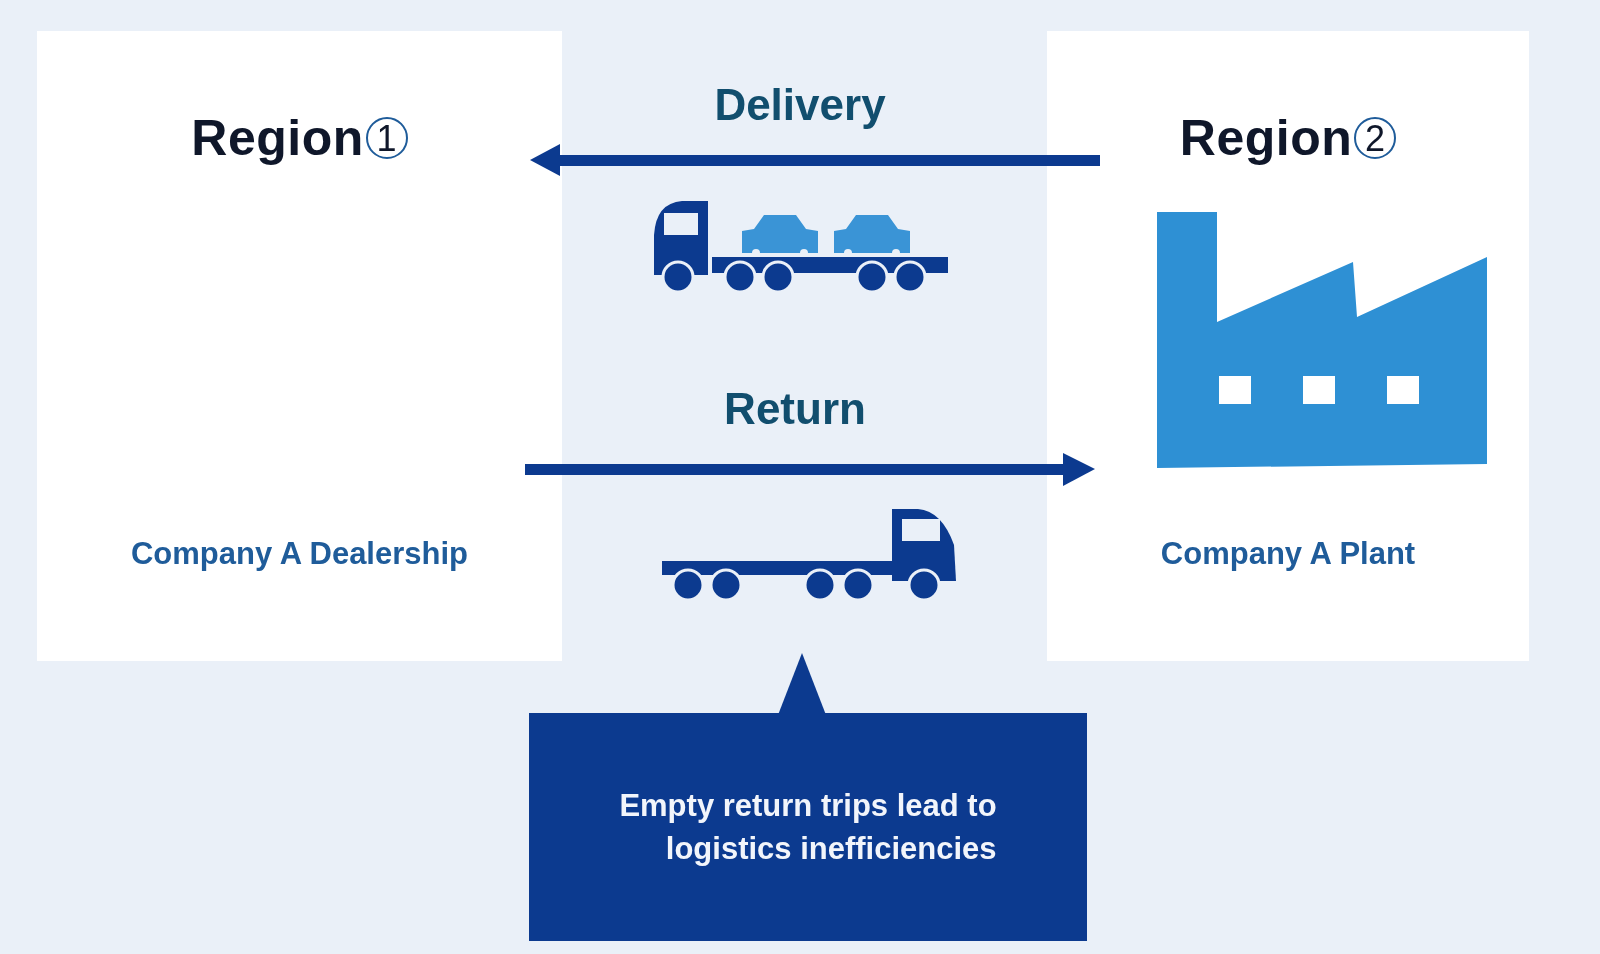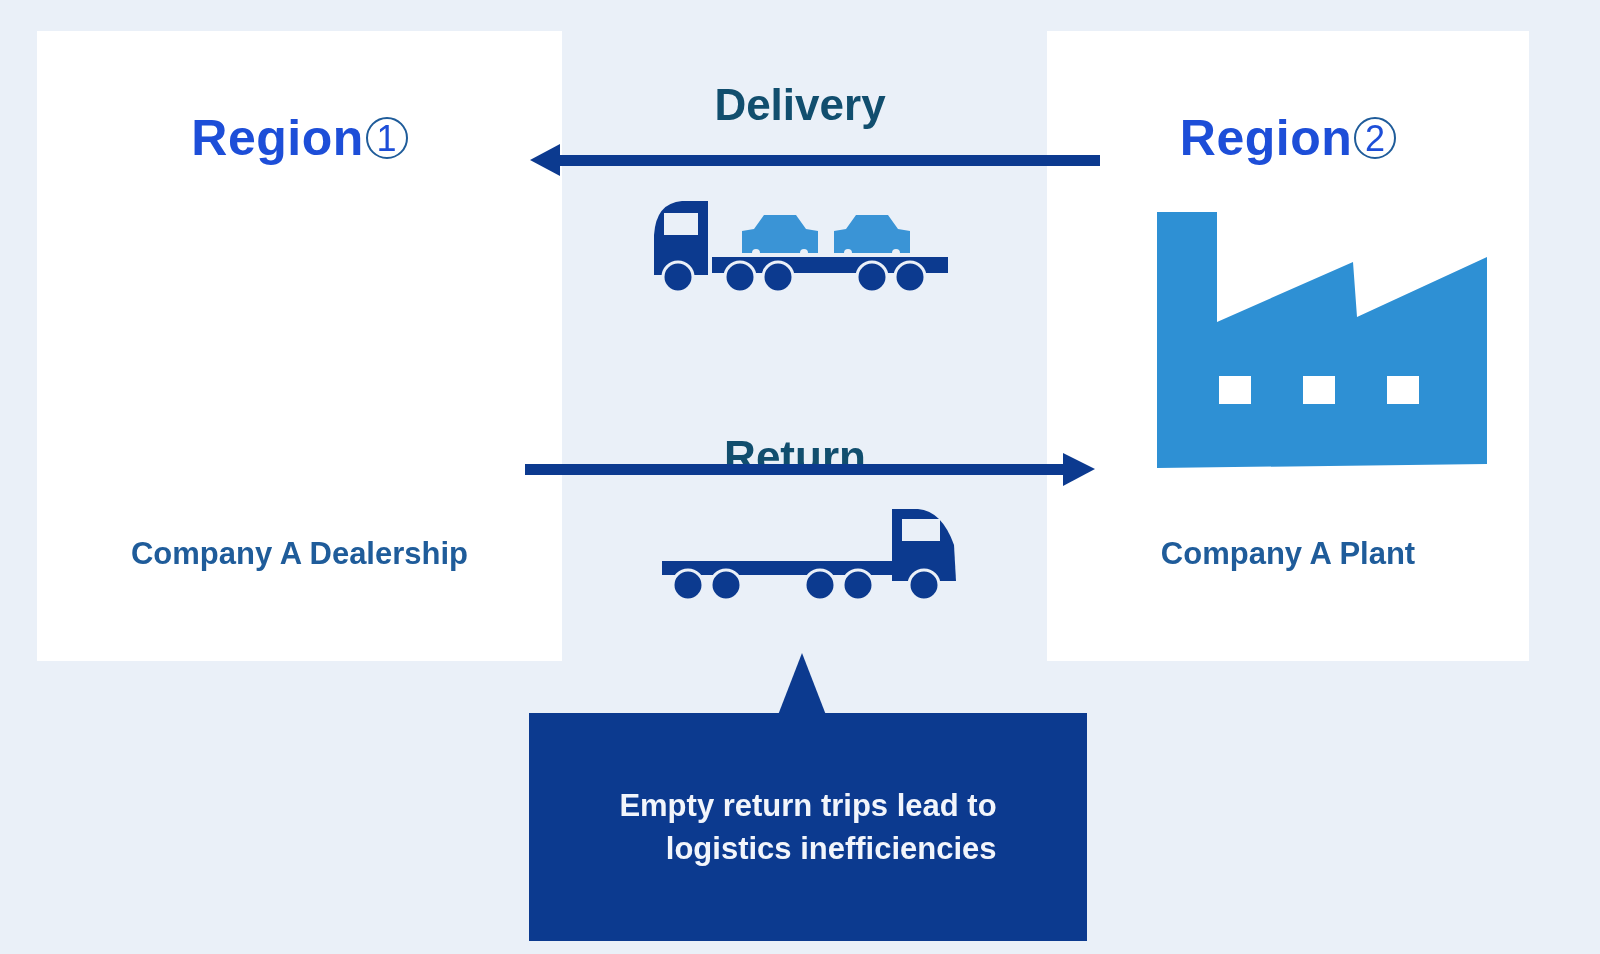--- a/index.html
+++ b/index.html
@@ -7,21 +7,21 @@
       width: 1600px; height: 954px; position: relative; overflow: hidden;
       background: #eaf0f8;
       font-family: "Liberation Sans", "DejaVu Sans", sans-serif;
     }
     .panel { position: absolute; background: #ffffff; }
     #panel-left  { left: 37px;   top: 31px; width: 525px; height: 630px; }
     #panel-right { left: 1047px; top: 31px; width: 482px; height: 630px; }
 
     .region-title {
       position: absolute; width: 100%; text-align: center;
-      top: 78px; font-size: 50px; font-weight: bold; color: #1d4ed8;
+      top: 78px; font-size: 50px; font-weight: bold; color: #0f172a;
       letter-spacing: 0.5px;
     }
     .region-title .circ {
       display: inline-block; width: 42px; height: 42px; line-height: 40px;
       border: 2px solid #1f5c9a; border-radius: 50%;
       font-size: 36px; font-weight: normal; text-align: center;
       vertical-align: 4px; margin-left: 2px; box-sizing: border-box;
     }
     .company-label {
       position: absolute; width: 100%; text-align: center; top: 505px;
@@ -42,21 +42,21 @@
 
     
     #factory-icon { position: absolute; left: 110px; top: 181px; }
 
     
     .flow-label {
       position: absolute; width: 420px; text-align: center;
       font-size: 44px; font-weight: bold; color: #114e6e;
     }
     #delivery-label { left: 590px; top: 80px; }
-    #return-label { left: 585px; top: 384px; margin-top: 48px; }
+    #return-label { left: 585px; top: 384px; }
 
     .arrow { position: absolute; }
     #delivery-arrow { left: 530px; top: 140px; }
     #return-arrow { left: 525px; top: 450px; }
 
     #loaded-truck { position: absolute; left: 650px; top: 195px; }
     #empty-truck { position: absolute; left: 660px; top: 505px; }
 
     
     #callout-pointer {

